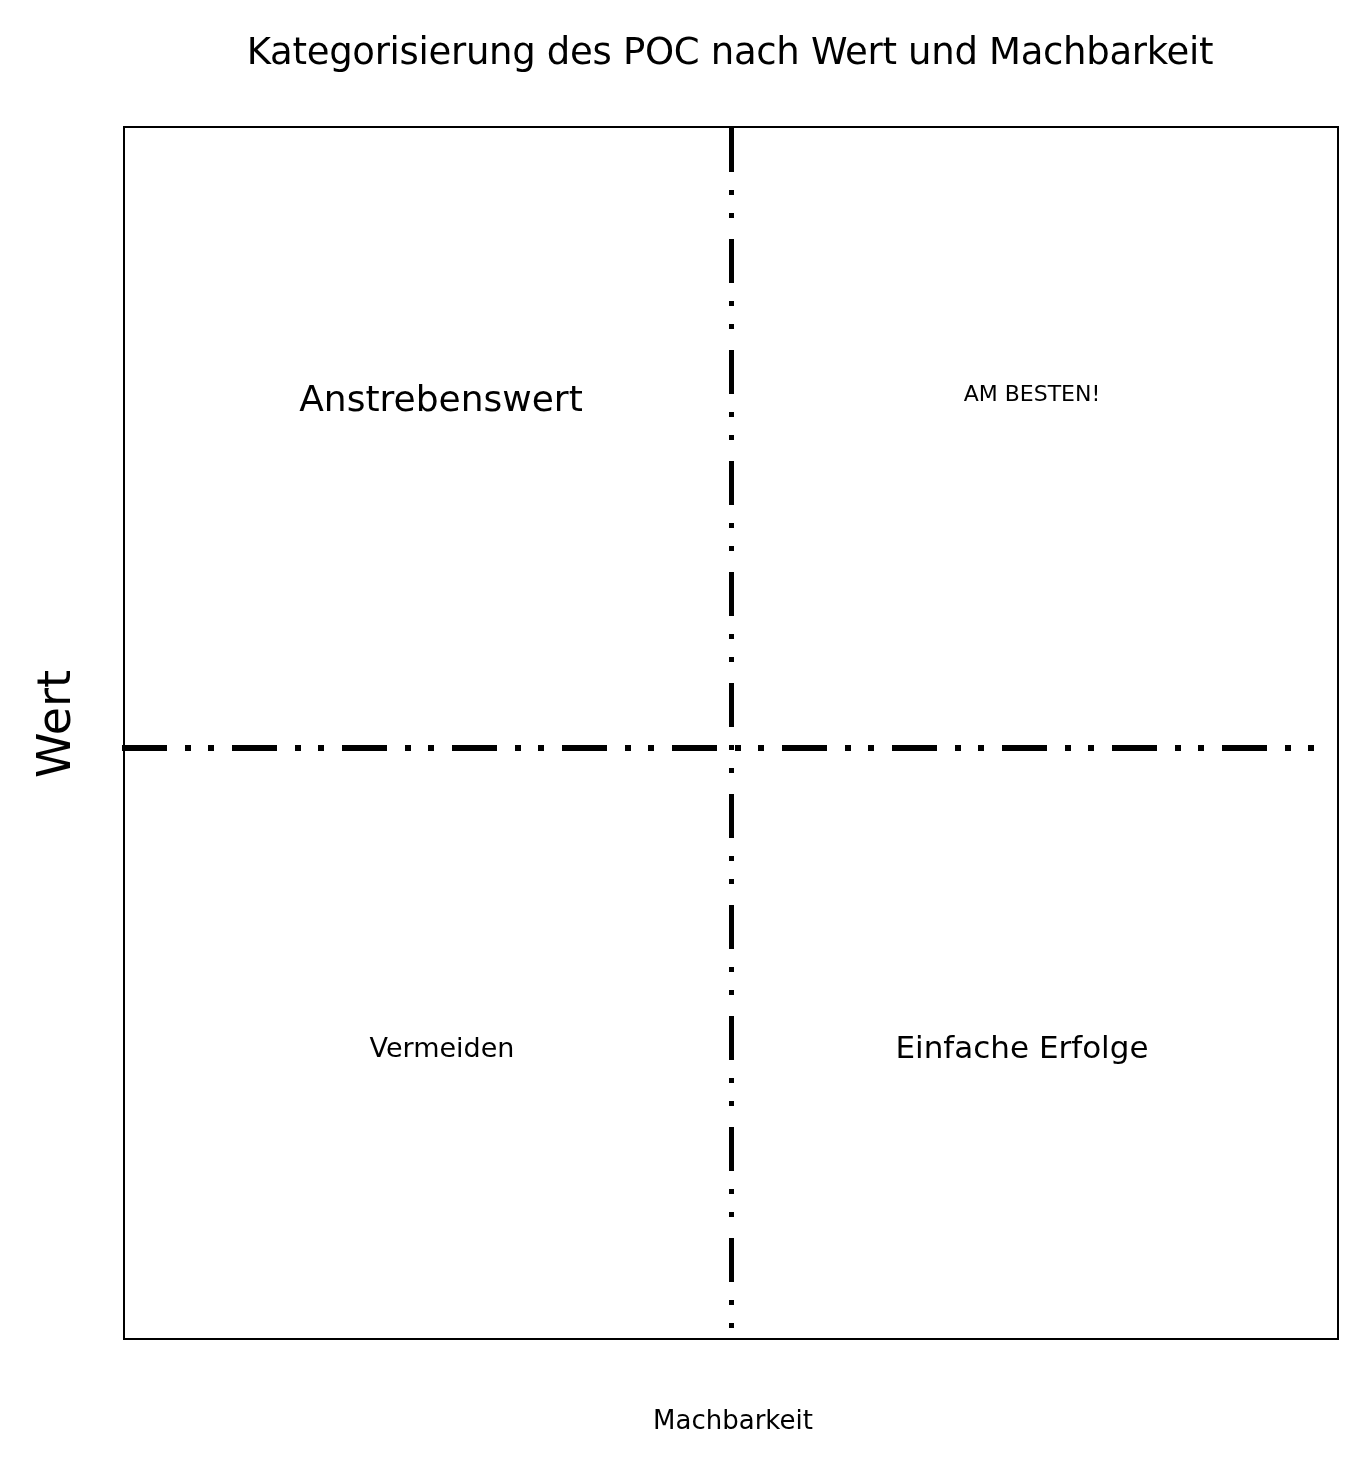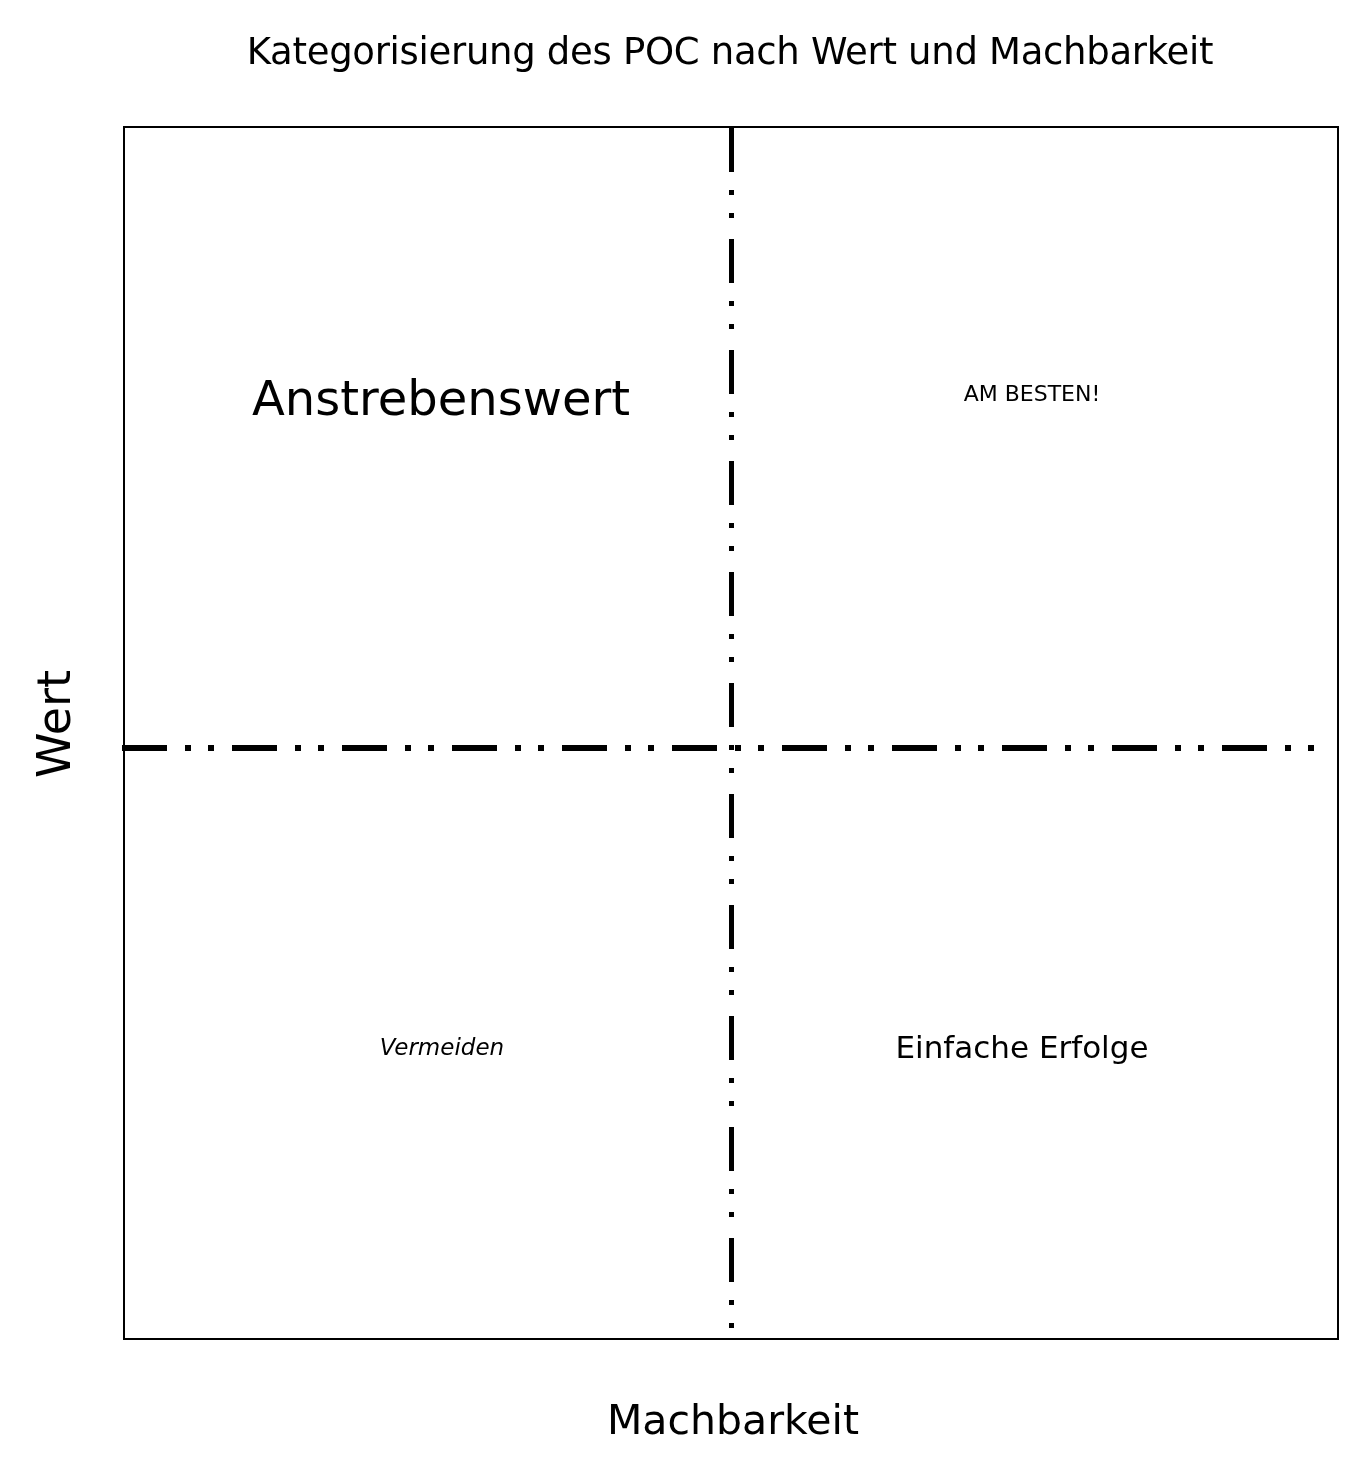--- a/index.html
+++ b/index.html
@@ -5,26 +5,26 @@
   html, body { margin: 0; padding: 0; background: #ffffff; }
   body { width: 1349px; height: 1481px; position: relative; overflow: hidden;
          font-family: "DejaVu Sans", "Liberation Sans", sans-serif; color: #000; }
   .title { position: absolute; left: 0; width: 1460px; top: 30px; text-align: center;
            font-size: 37px; letter-spacing: -0.3px; }
   .frame { position: absolute; left: 123px; top: 126px; width: 1212px; height: 1210px;
            border: 2px solid #000; box-sizing: content-box; }
   .vline { position: absolute; left: 729px; top: 128px; width: 5px; height: 1210px; }
   .hline { position: absolute; left: 122px; top: 745px; width: 1210px; height: 6px; }
   .q { position: absolute; transform: translate(-50%, -50%); white-space: nowrap; }
-  .q-tl { left: 441px; top: 398px; font-size: 48px; }
+  .q-tl { left: 441px; top: 398px; font-size: 36px; }
   .q-tr { left: 1032px; top: 393px; font-size: 22px; text-align: right; }
-  .q-bl { left: 442px; top: 1047px; font-size: 23px; font-style: italic; }
+  .q-bl { left: 442px; top: 1047px; font-size: 27px; }
   .q-br { left: 1022px; top: 1047px; font-size: 31px; }
   .xlabel { position: absolute; left: 733px; top: 1420px; transform: translate(-50%, -50%);
-            font-size: 41px; }
+            font-size: 26px; }
   .ylabel { position: absolute; left: 54px; top: 724px; transform: translate(-50%, -50%) rotate(-90deg);
             font-size: 46px; }
 </style>
 </head>
 <body>
 
 <div class="title">Kategorisierung des POC nach Wert und Machbarkeit</div>
 
 <div class="frame"></div>
 

